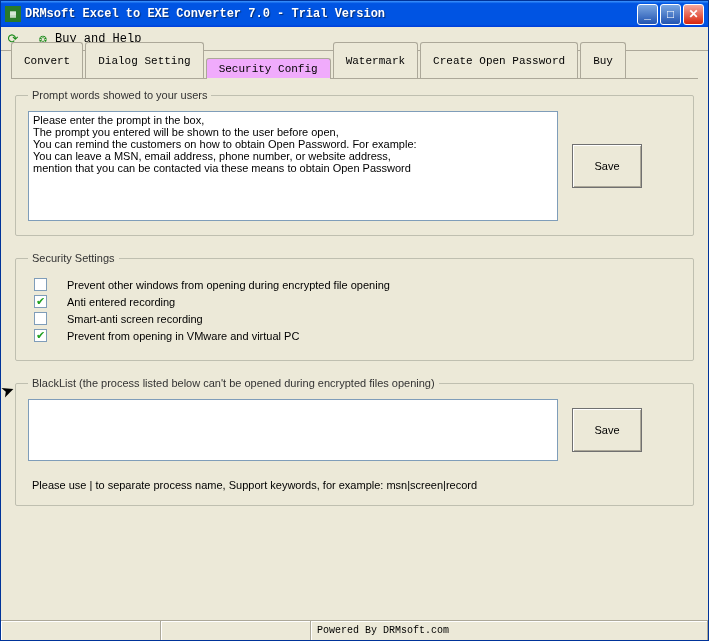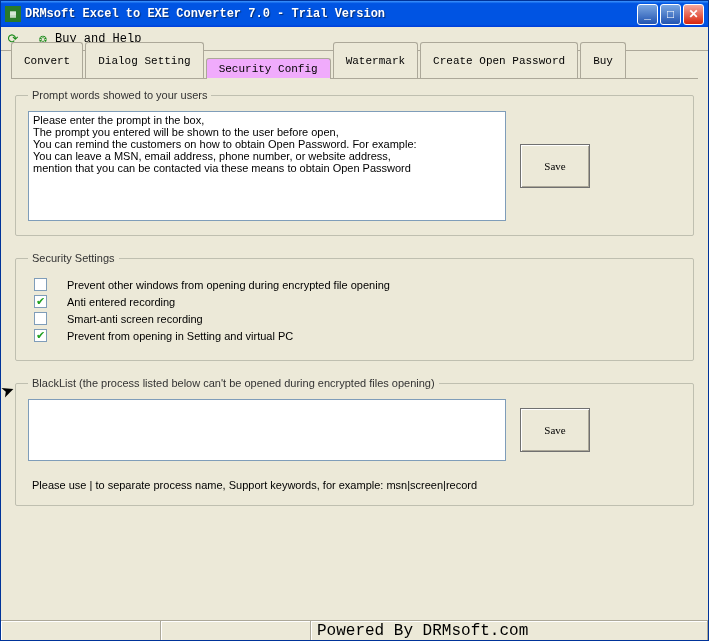--- a/index.html
+++ b/index.html
@@ -121,56 +121,56 @@
   padding: 10px 12px 14px 12px;
   margin-bottom: 16px;
   position: relative;
 }
 fieldset.group > legend {
   padding: 0 4px;
   color: #333;
 }
 .row-flex { display: flex; align-items: flex-start; gap: 14px; }
 textarea.ta {
-  width: 478px;
+  width: 530px;
   height: 110px;
   resize: none;
   border: 1px solid #7f9db9;
   font-family: Tahoma, Arial, sans-serif;
   font-size: 11px;
   padding: 2px 4px;
   overflow-y: scroll;
 }
 textarea.ta.small { height: 62px; }
 .btn {
   width: 70px; height: 44px;
   border: 1px solid #707070;
   background: #ece9d8;
   box-shadow: inset 1px 1px 0 #fff, inset -1px -1px 0 #aca899;
   cursor: default;
-  font-family: Liberation Serif, serif;
+  font-family: Liberation Sans, sans-serif;
   font-size: 11px;
 }
 .chk-row { display:flex; align-items:center; gap:20px; margin:4px 0 4px 6px; }
 .chk {
   width:13px;height:13px;
   border:1px solid #7f9db9;
   background:#fff;
   display:inline-flex;align-items:center;justify-content:center;
   font-size:11px; color:#21a121; line-height:1;
 }
 .hint { margin: 18px 0 0 4px; }
 .statusbar {
   height: 20px;
   border-top: 1px solid #aca899;
   background:#ece9d8;
   display:flex;
   align-items:center;
   font-family:"Courier New", monospace;
-  font-size:16px;
+  font-size:10px;
 }
 .status-cell {
   height:100%;
   border-right:1px solid #aca899;
   box-shadow: inset 1px 1px 0 #fff;
 }
 .status-left { width:160px; }
 .status-mid { width:150px; }
 .status-right { flex:1; padding-left:6px; display:flex;align-items:center;}
 .cursor-arrow {
@@ -238,21 +238,21 @@
       <div class="chk-row">
         <span class="chk">✔</span>
         <span>Anti entered recording</span>
       </div>
       <div class="chk-row">
         <span class="chk"></span>
         <span>Smart-anti screen recording</span>
       </div>
       <div class="chk-row">
         <span class="chk">✔</span>
-        <span>Prevent from opening in Setting and virtual PC</span>
+        <span>Prevent from opening in VMware and virtual PC</span>
       </div>
     </fieldset>
 
     <fieldset class="group">
       <legend>BlackList (the process listed below can't be opened during encrypted files opening)</legend>
       <div class="row-flex">
         <textarea class="ta small" style=""></textarea>
         <div style="display:flex;align-items:center;height:62px;">
           <button class="btn">Save</button>
         </div>

